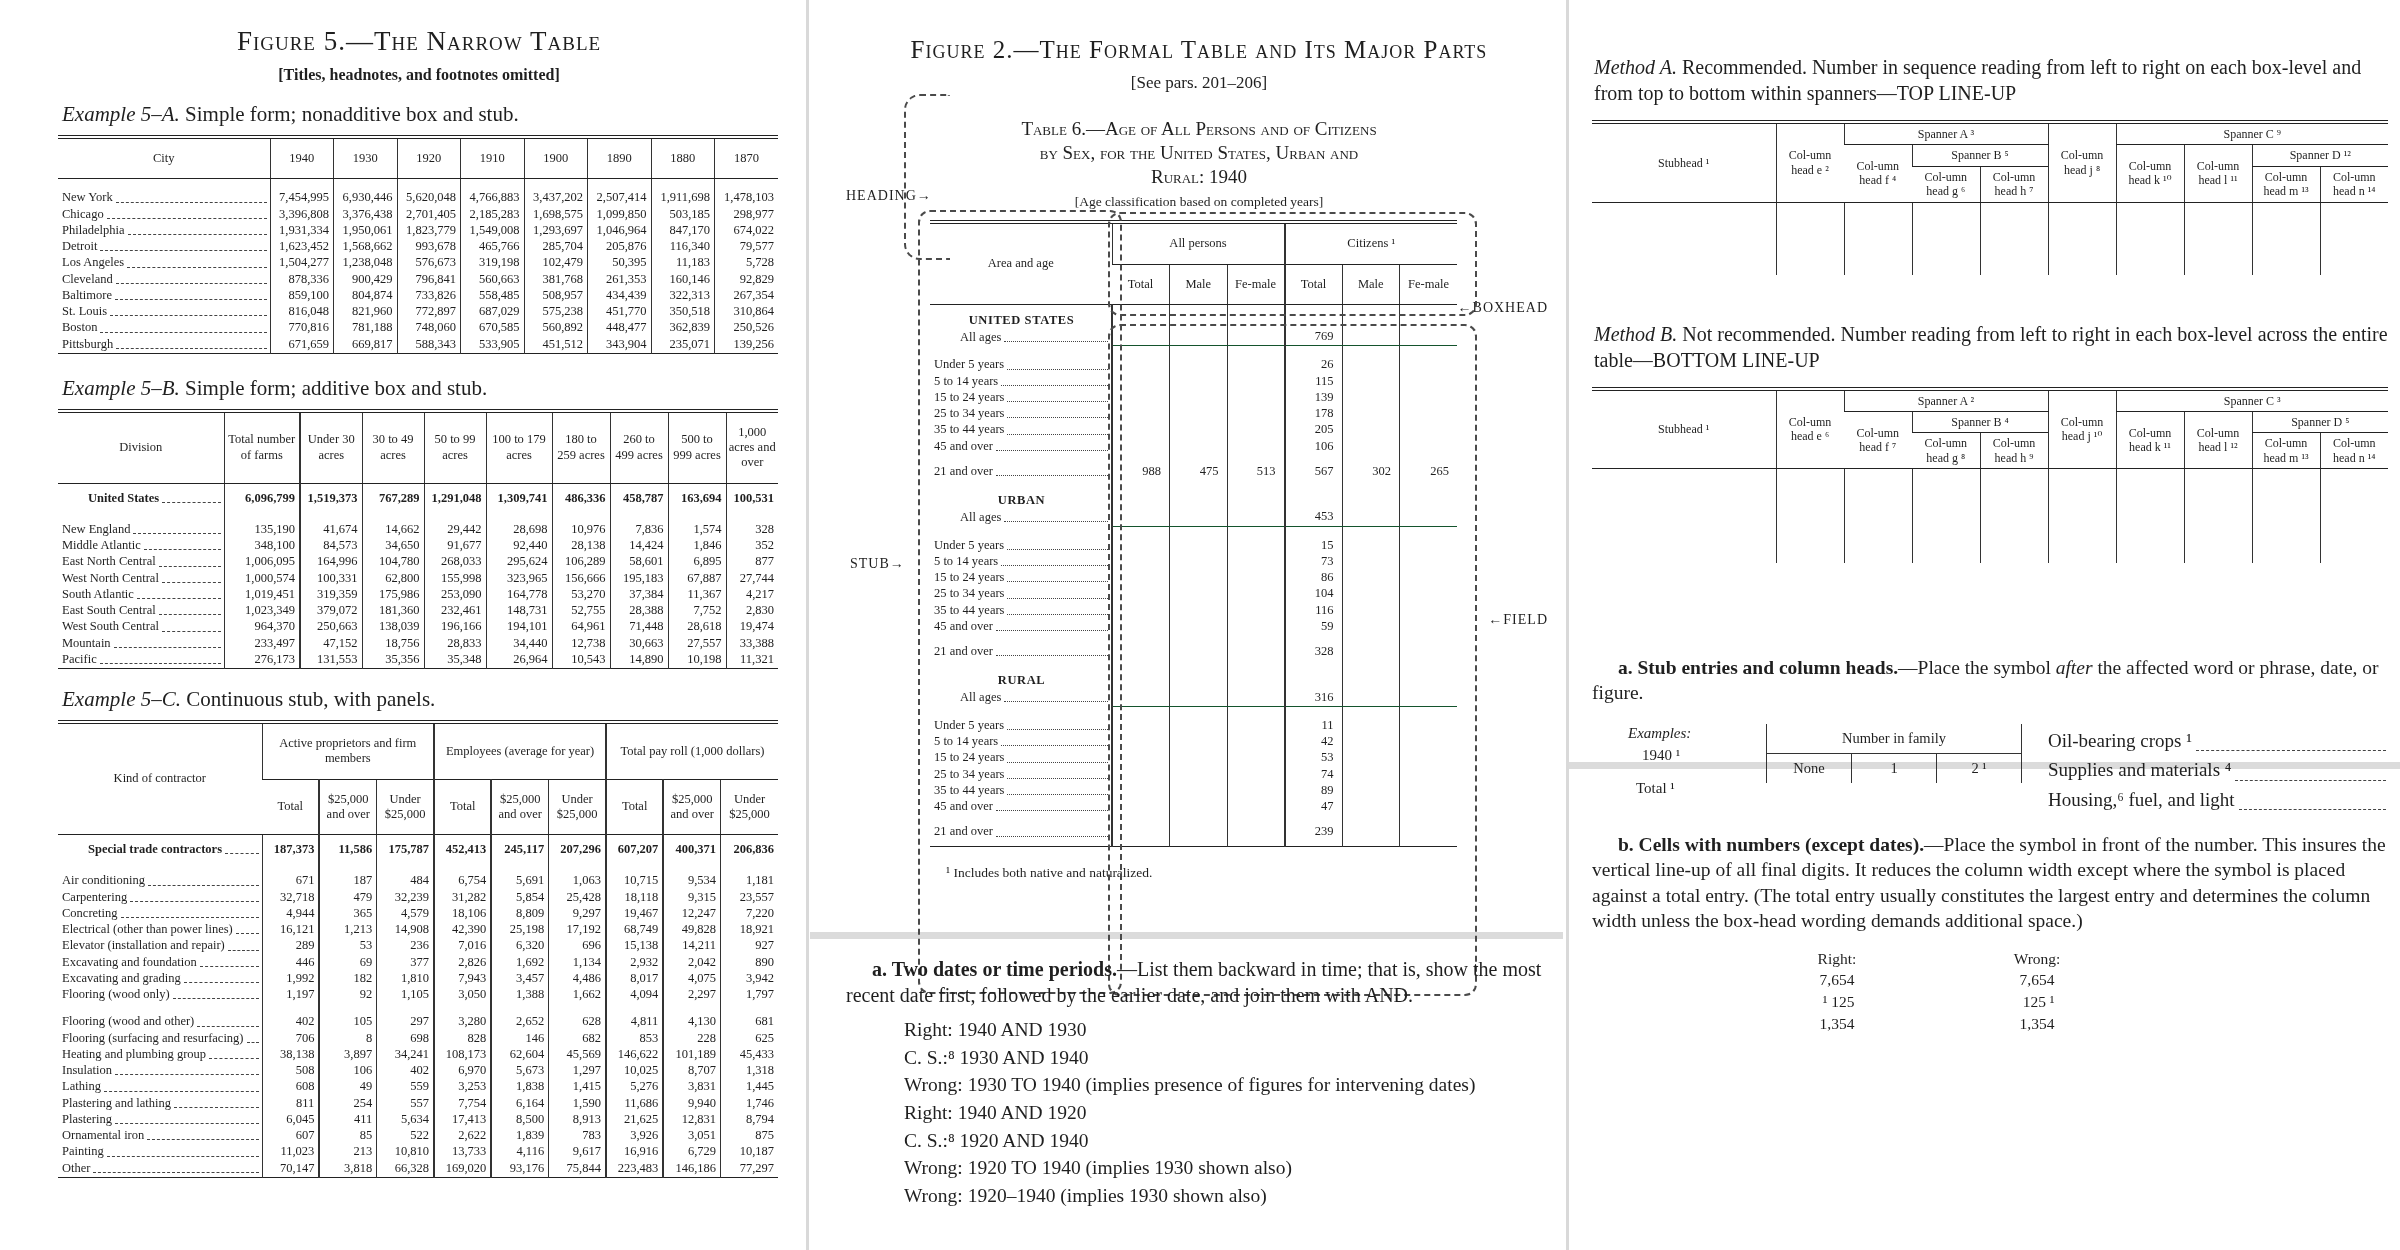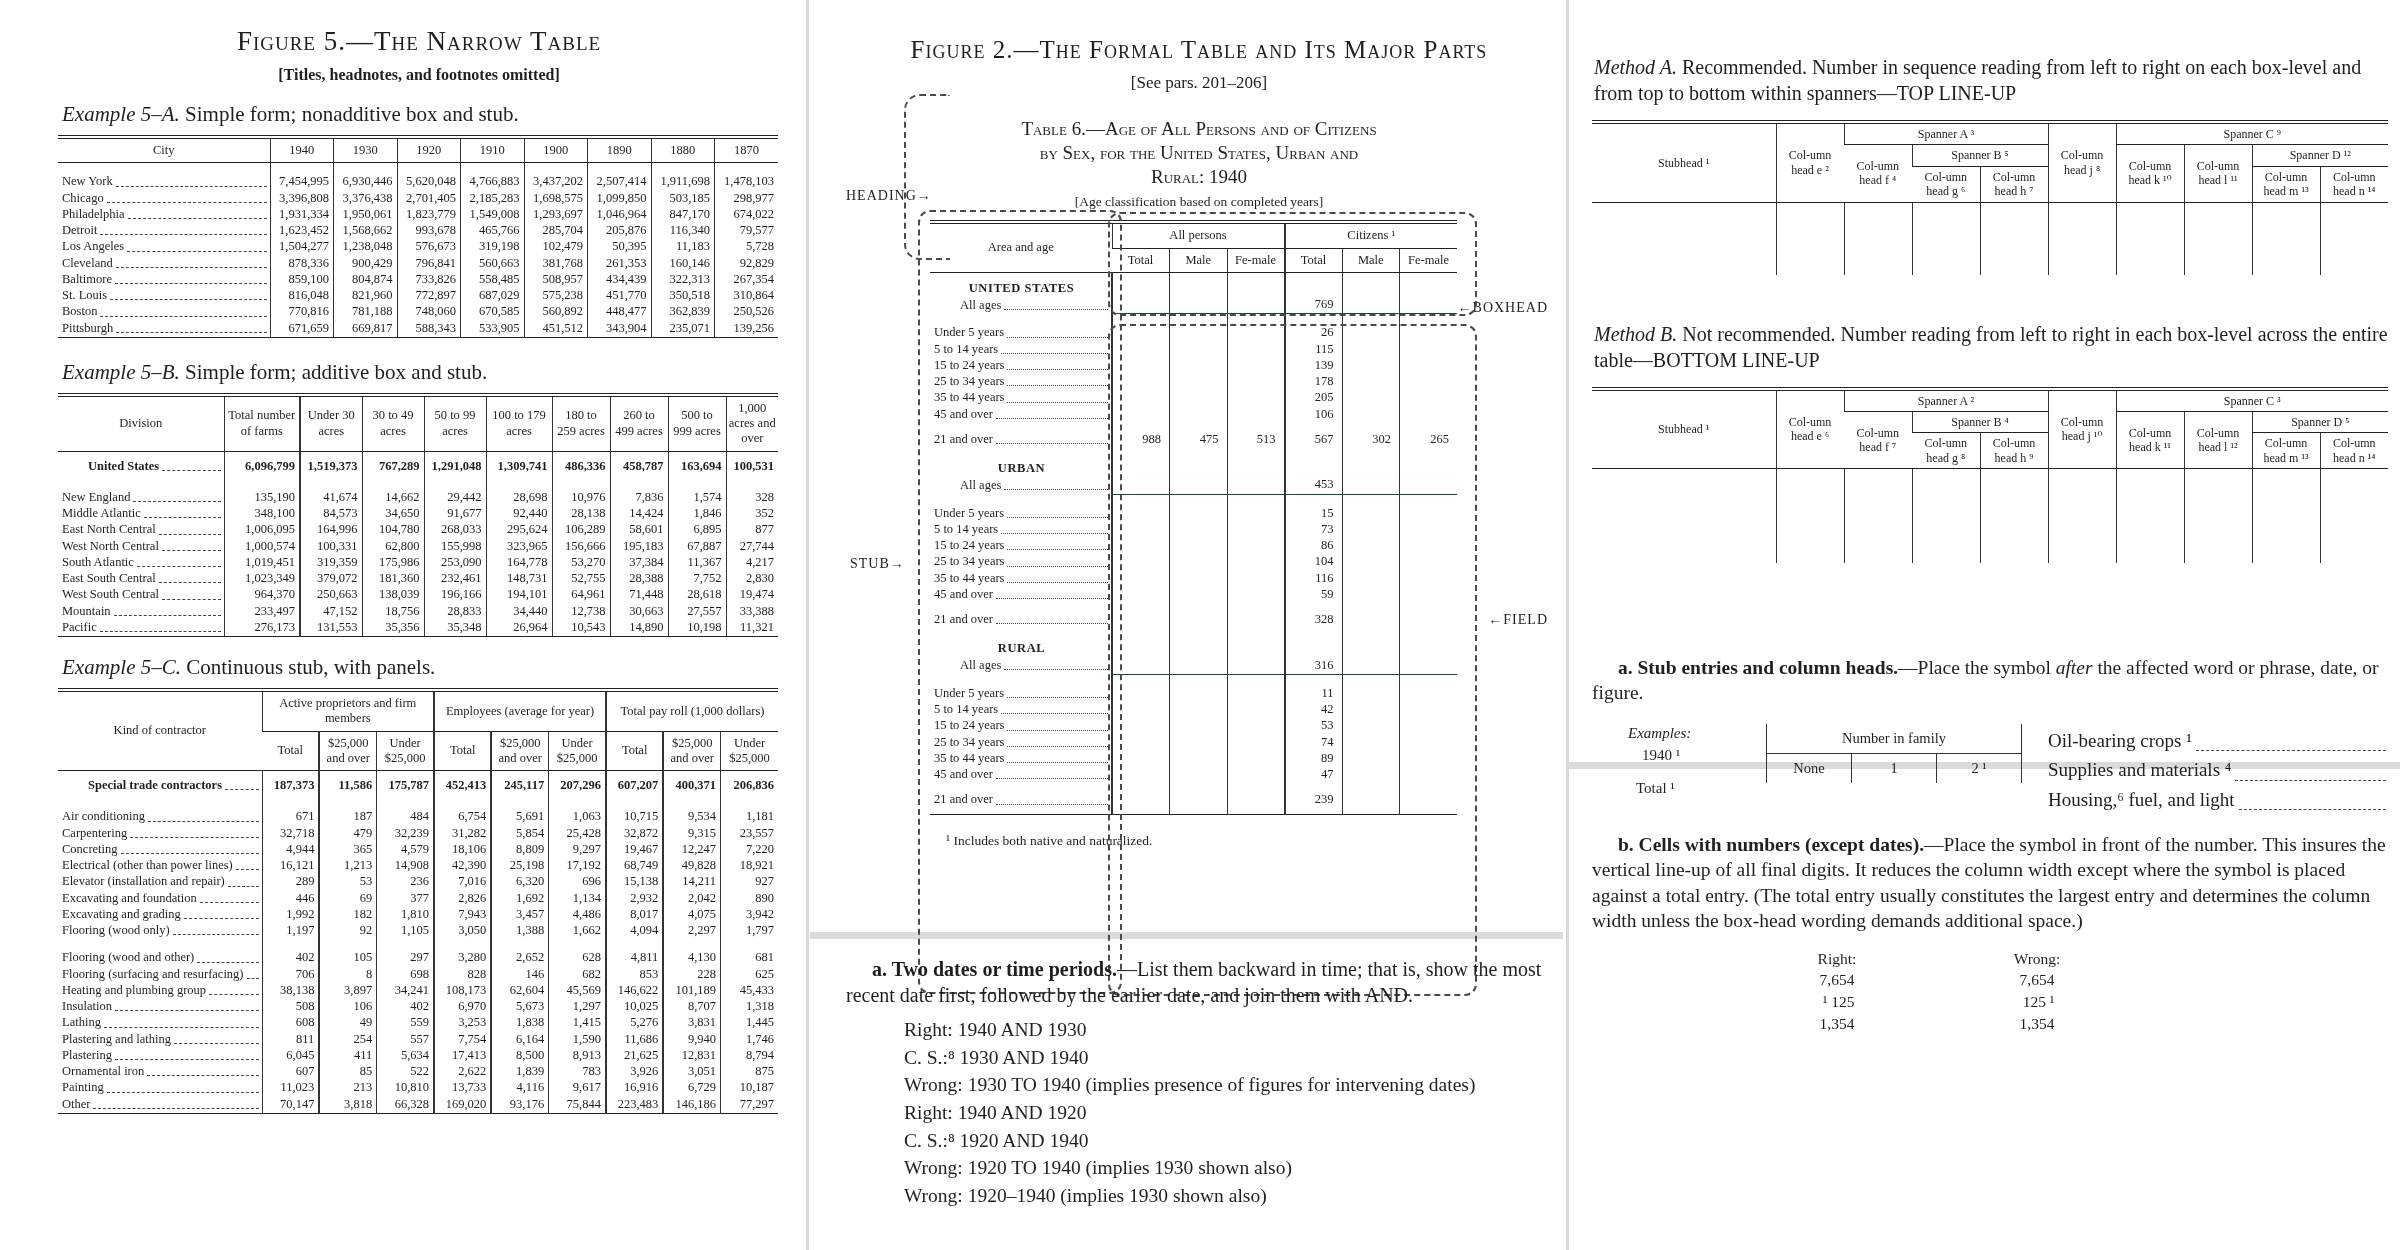--- a/index.html
+++ b/index.html
@@ -15,21 +15,21 @@
   #pM{left:846px;width:706px}
   #pR{left:1592px;width:800px}
 
   .fig-title{margin-top:26px;text-align:center;font-size:27px;font-variant:small-caps;letter-spacing:1px}
   .fig-sub{margin-top:9px;text-align:center;font-size:16px;font-weight:bold}
   .caption{margin:18px 0 8px 4px;font-size:21px}
   .caption .cl{font-style:italic}
 
   table.census{border-collapse:collapse;table-layout:fixed;width:720px;font-size:12.5px;line-height:1.22;
                border-top:4px double #222;border-bottom:1px solid #222}
-  table.census th{font-weight:normal;padding:4px 2px;vertical-align:middle}
+  table.census th{font-weight:normal;padding:12px 2px;vertical-align:middle}
   table.census th,table.census td{border-left:1px solid #333}
   table.census th:first-child,table.census td:first-child{border-left:none}
   table.census thead th{border-bottom:1px solid #222}
   td.v{text-align:right;padding:0 4px 1px 0;vertical-align:bottom}
   td.s{padding:0 2px 1px 4px;vertical-align:bottom}
   .dl2{border-left-width:2px !important}
   .stub{display:flex;align-items:flex-end}
   .stub .t{flex:0 1 auto}
   .stub .dots{flex:1 0 10px;border-bottom:1px dashed #444;margin:0 1px 3px 3px;min-width:8px}
   tr.gap>td{padding-top:11px}
@@ -571,21 +571,21 @@
               <span class="t">Carpentering</span>
               <span class="dots"></span>
             </div>
           </td>
           <td class="v">32,718</td>
           <td class="v dl2">479</td>
           <td class="v">32,239</td>
           <td class="v dl2">31,282</td>
           <td class="v dl2">5,854</td>
           <td class="v">25,428</td>
-          <td class="v dl2">32,872</td>
+          <td class="v dl2">18,118</td>
           <td class="v dl2">9,315</td>
           <td class="v">23,557</td>
         </tr>
         <tr>
           <td class="s">
             <div class="stub">
               <span class="t">Concreting</span>
               <span class="dots"></span>
             </div>
           </td>

